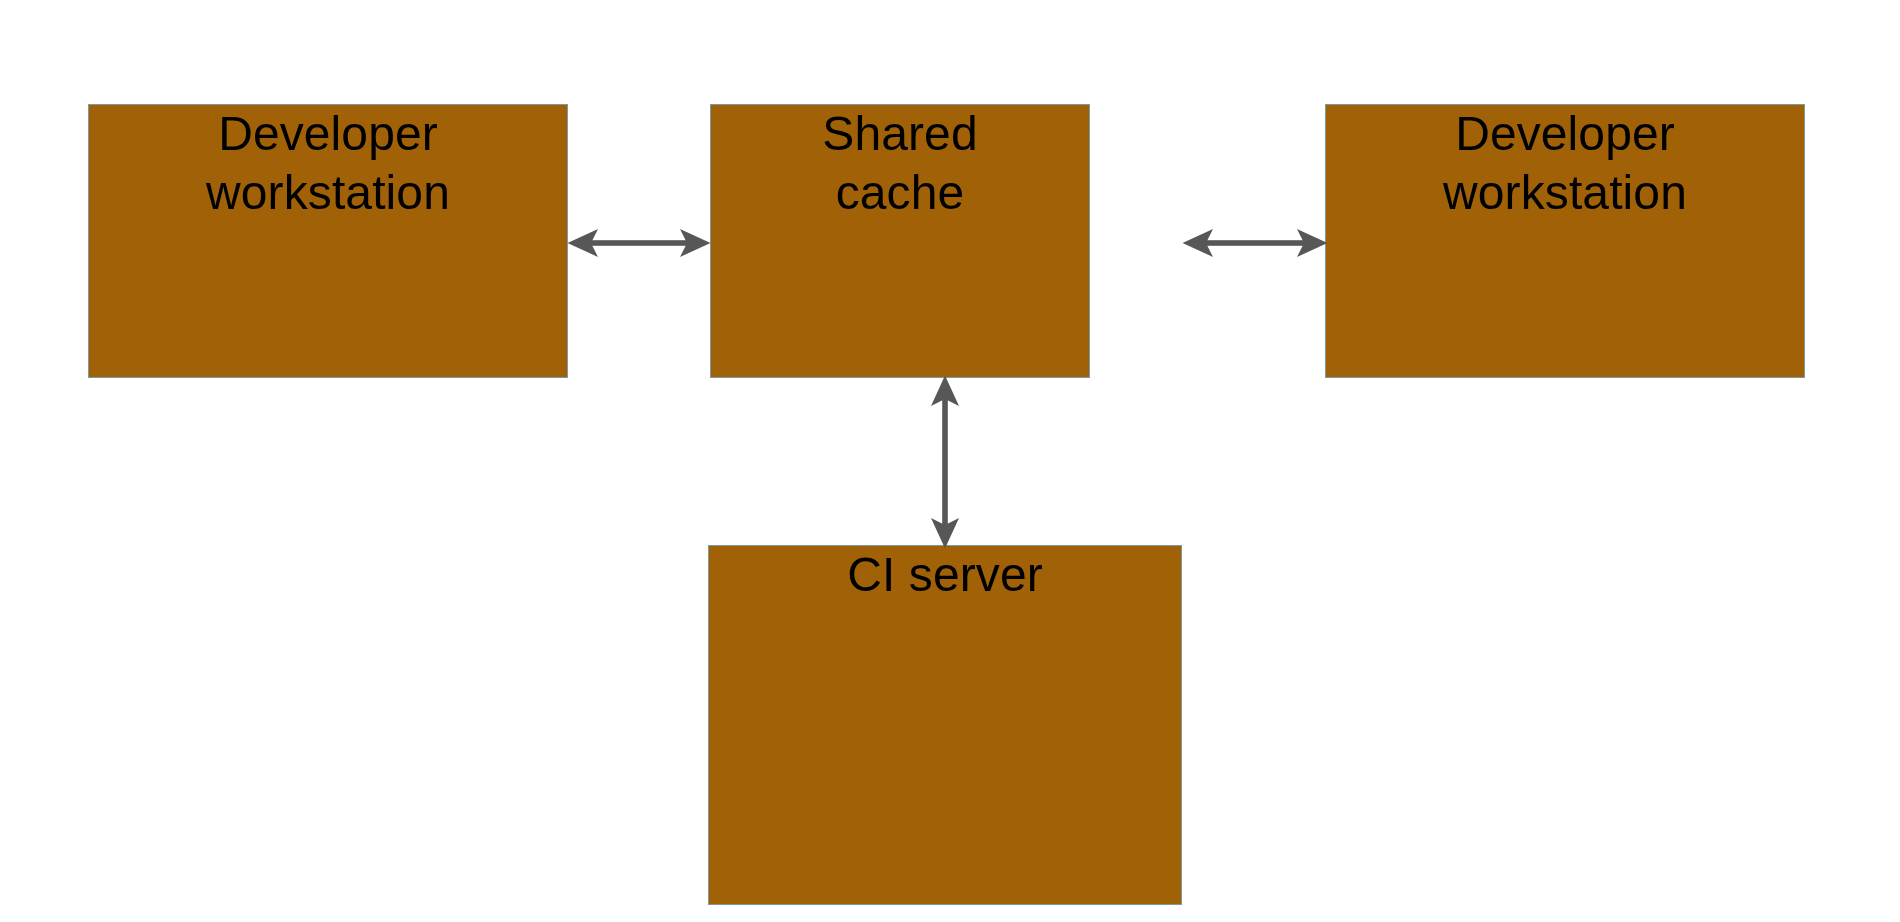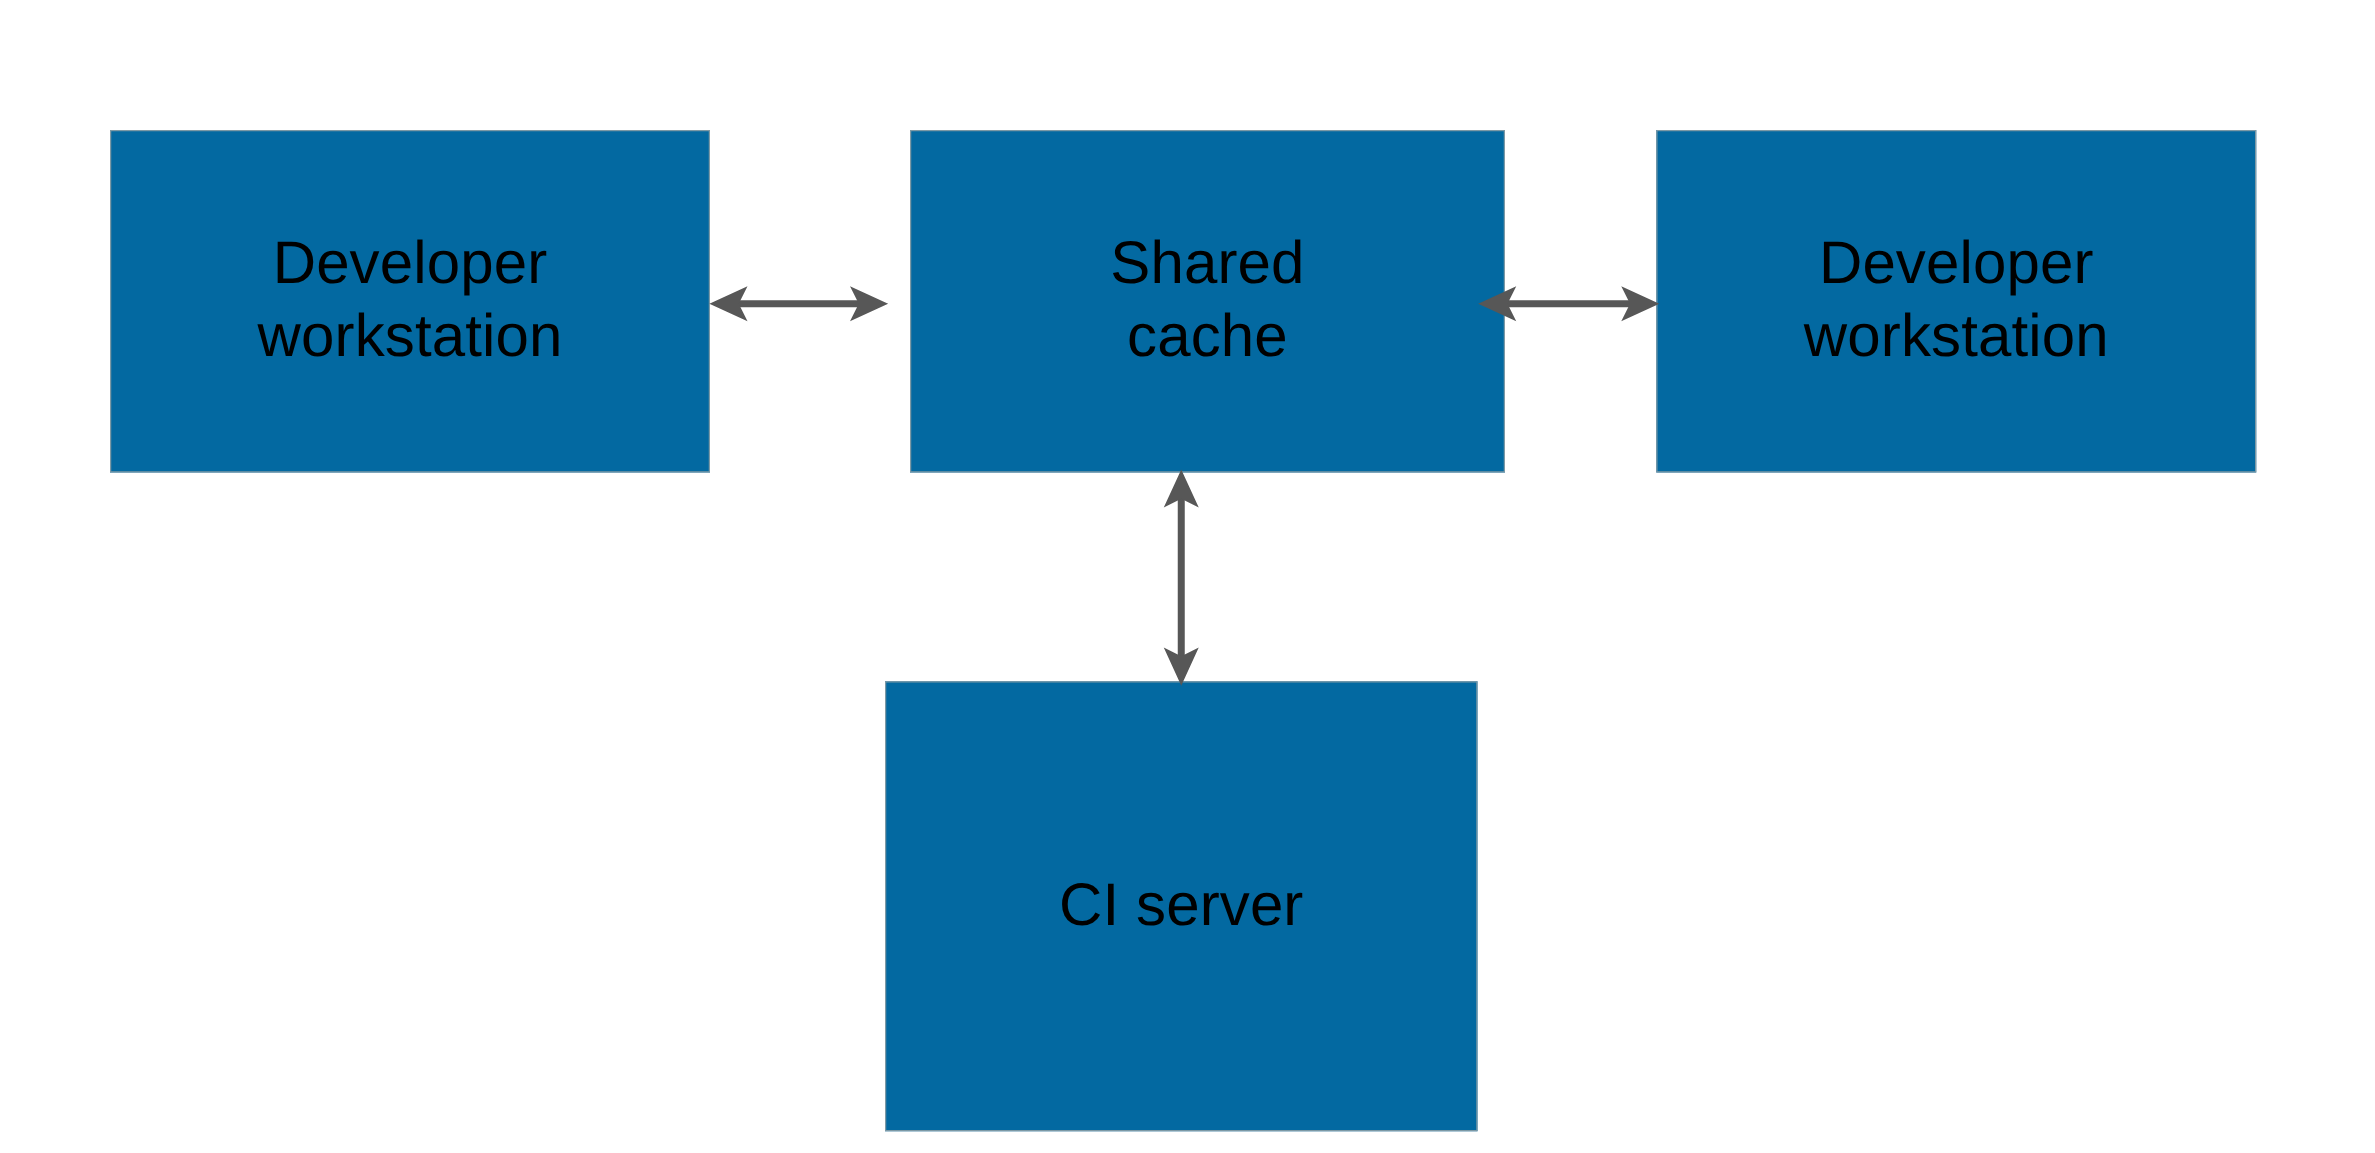--- a/index.html
+++ b/index.html
@@ -13,39 +13,38 @@
   #canvas {
     position: relative;
     width: 1900px;
     height: 922px;
     background: #ffffff;
     overflow: hidden;
   }
   .node {
     position: absolute;
     box-sizing: border-box;
-    background: #0369a1;
+    background: #a16207;
     border: 1.6px solid #7d99a5;
     display: flex;
-    align-items: center;
     justify-content: center;
     text-align: center;
   }
   .node-label {
     color: #000000;
     font-size: 48px;
     line-height: 1.22;
     letter-spacing: 0.1px;
     font-weight: 400;
     white-space: pre-line;
     padding: 0 8px;
   }
   
   #node-dev-left   { left: 88px;   top: 104px; width: 480px; height: 274px; }
-  #node-shared     { left: 728px;  top: 104px; width: 476px; height: 274px; }
+  #node-shared     { left: 710px;  top: 104px; width: 380px; height: 274px; }
   #node-dev-right  { left: 1325px; top: 104px; width: 480px; height: 274px; }
   #node-ci         { left: 708px;  top: 545px; width: 474px; height: 360px; }
 
   .edge {
     position: absolute;
     pointer-events: none;
   }
   #edge-left-shared  { left: 566px;  top: 214px; width: 146px; height: 58px; }
   #edge-shared-right { left: 1181px; top: 214px; width: 148px; height: 58px; }
   #edge-shared-ci    { left: 916px;  top: 374px; width: 58px;  height: 176px; }

